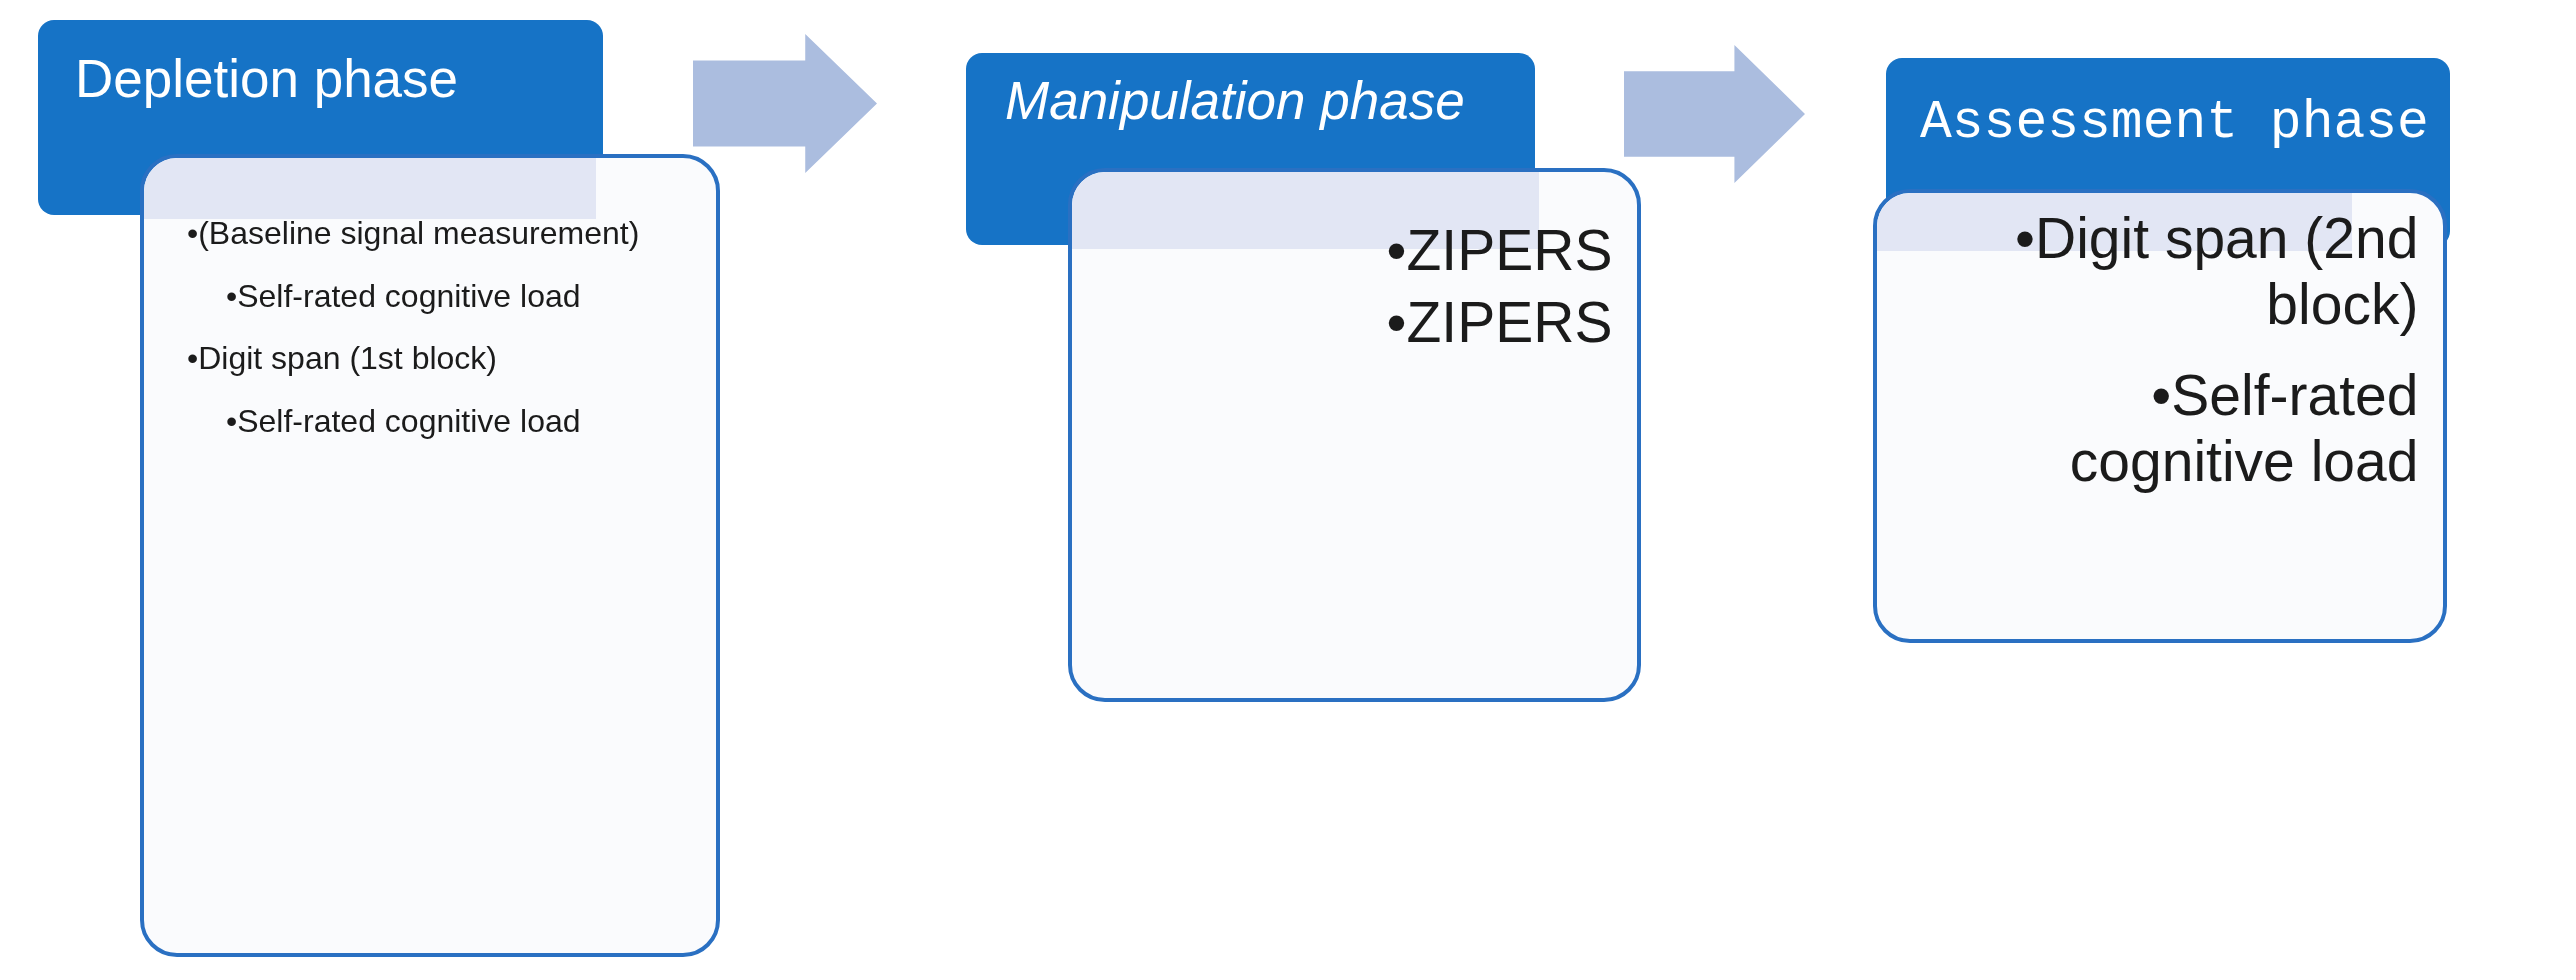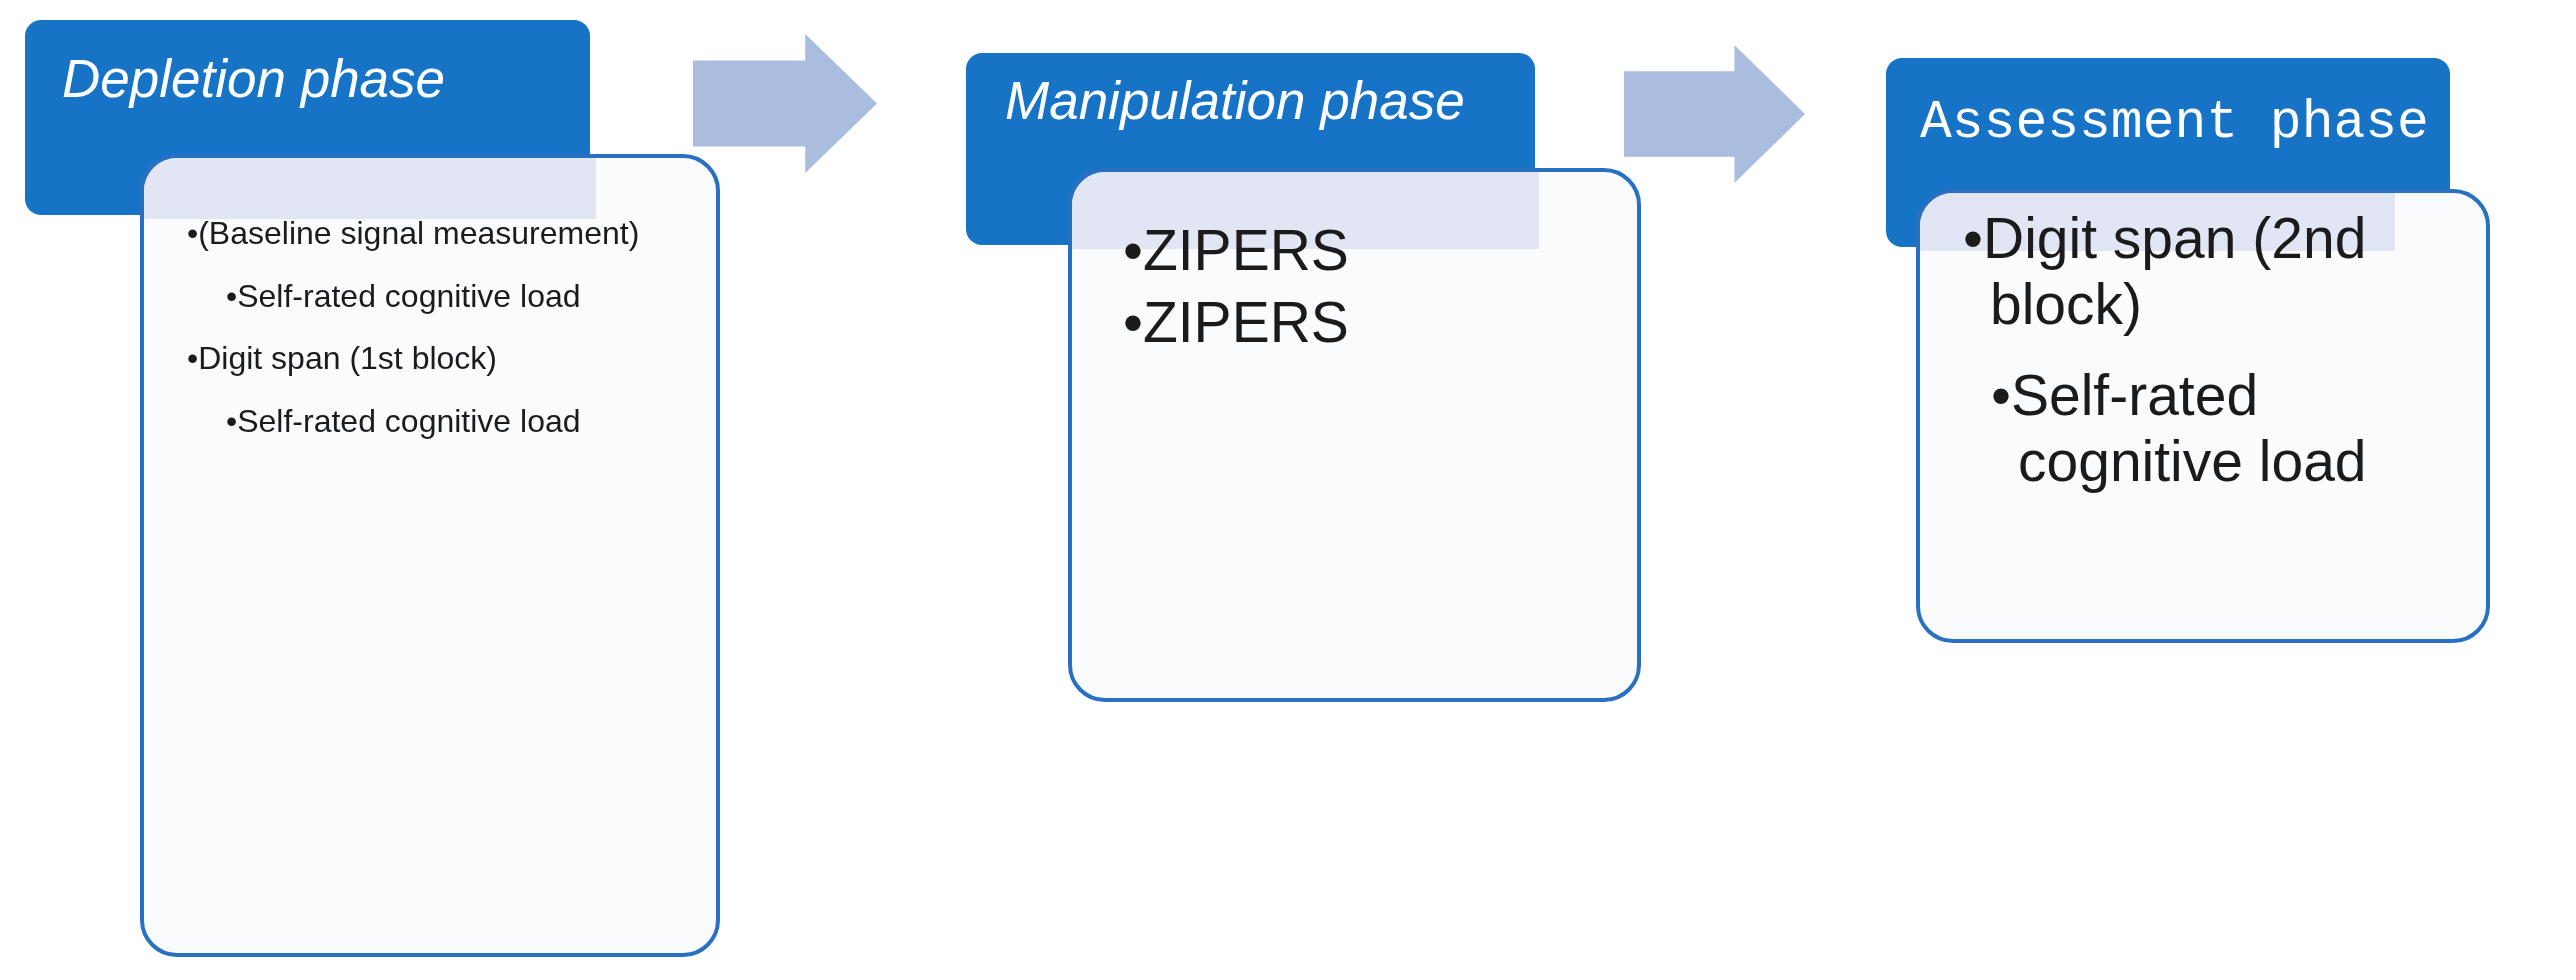--- a/index.html
+++ b/index.html
@@ -14,57 +14,57 @@
   .hdr{
     position:absolute;
     z-index:1;
     box-sizing:border-box;
     background:var(--header-blue,#1673c6);
     color:var(--header-text,#ffffff);
     border-radius:16px;
     font-size:53px;
     line-height:1.0;
   }
-  .p1 .hdr{left:25px;top:20px;width:565px;height:195px;padding:32px 0 0 37px;font-style:italic;}
+  .p1 .hdr{left:38px;top:20px;width:565px;height:195px;padding:32px 0 0 37px;}
   .p2 .hdr{left:966px;top:53px;width:569px;height:192px;padding:21px 0 0 39px;font-style:italic;}
   .p3 .hdr{left:1886px;top:58px;width:564px;height:189px;padding:39px 0 0 34px;font-family:Liberation Mono, monospace;}
   
   .box{
     position:absolute;
     z-index:2;
     box-sizing:border-box;
     background:var(--box-bg,#fafbfd);
     border:4.3px solid var(--box-border,#2a70c2);
     border-radius:37px;
     overflow:hidden;
   }
   .p1 .box{left:140px;top:154px;width:580px;height:803px;}
   .p2 .box{left:1068px;top:168px;width:573px;height:534px;}
-  .p3 .box{left:1916px;top:189px;width:574px;height:454px;}
+  .p3 .box{left:1873px;top:189px;width:574px;height:454px;}
   
   .band{
     position:absolute;top:0;left:0;
     background:var(--band,#e2e6f4);
     border-top-left-radius:33px;
   }
   .p1 .band{width:452px;height:61px;}
   .p2 .band{width:467px;height:77px;}
   .p3 .band{width:475px;height:58px;}
   
   .bullets{
     position:relative;
     list-style:none;
     margin:0;
     color:var(--text,#1b1b1b);
   }
   .p1 .bullets{padding:48px 31px 0 43px;font-size:32px;line-height:54px;}
   .p2 .bullets{padding:46px 24.6px 0 51px;font-size:57px;line-height:65px;}
   .p3 .bullets{padding:12.3px 24.6px 0 43px;font-size:57px;line-height:66px;}
   .bullets li{padding-left:24.6px;text-indent:-24.6px;}
-  .p2 .bullets li,.p3 .bullets li{padding-left:27px;text-indent:-27px;}
+  .p2 .bullets li,.p3 .bullets li{padding-left:27px;text-indent:-27px;text-align:right;}
   .p1 .bullets li{margin-bottom:8.6px;}
   .p2 .bullets li{margin-bottom:7.4px;}
   .p3 .bullets li{margin-bottom:24.6px;}
   .p1 li.lvl2{margin-left:39px;}
   .p3 li.lvl2{margin-left:28px;}
   
   .arrow{
     position:absolute;
     z-index:1;
     background:var(--arrow,#abbddf);

